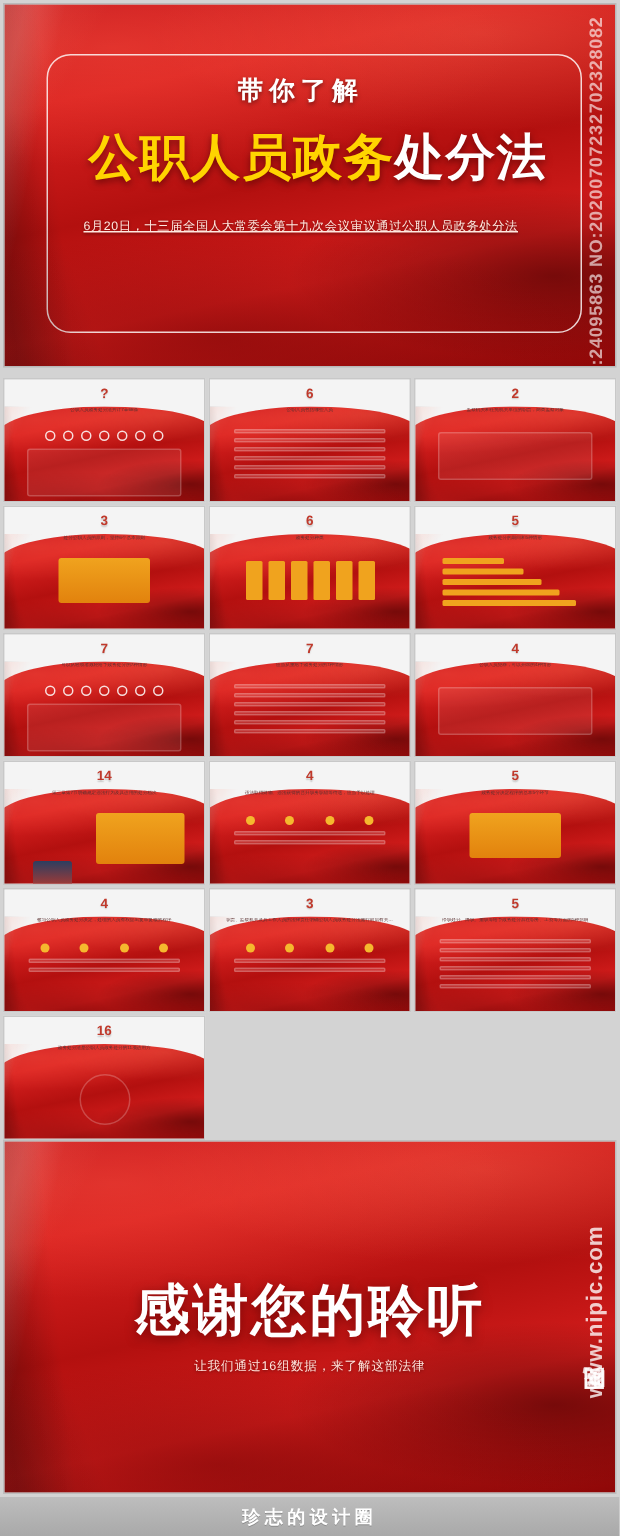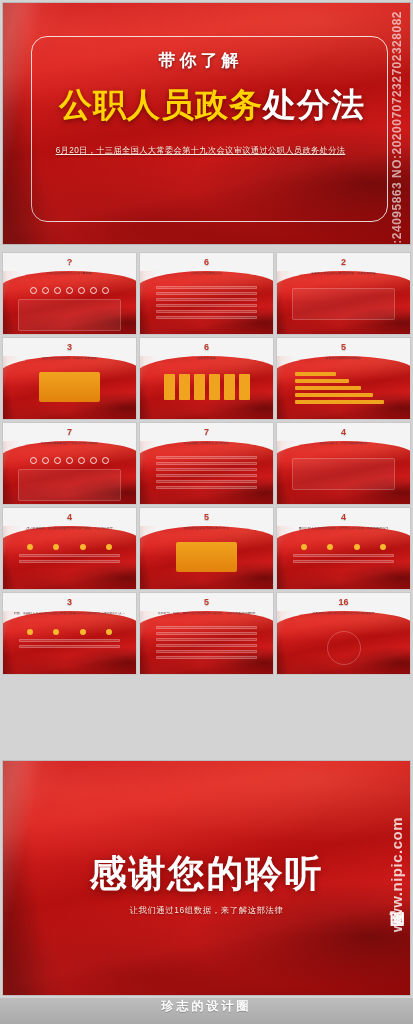--- a/index.html
+++ b/index.html
@@ -169,21 +169,21 @@
   .close-wm span{
     writing-mode:vertical-rl; transform:rotate(180deg);
     font-size:15px; font-weight:bold; color:rgba(255,255,255,.78);
     white-space:nowrap; letter-spacing:.5px;
   }
 
   
   #footer{
     position:absolute; left:0; bottom:0; width:413px; height:26px;
     background:linear-gradient(180deg,#bdbdbd,#a9a9a9);
-    display:flex; align-items:flex-start; justify-content:center;
+    display:flex; align-items:center; justify-content:center;
   }
   #footer span{
     font-size:12px; color:#ffffff; letter-spacing:3px; font-weight:bold;
     text-shadow:0 1px 0 rgba(0,0,0,.22);
   }
 </style>
 </head>
 <body>
 
 <section id="hero" class="silk">
@@ -320,20 +320,30 @@
         </div>
       </div>
     </div>
     <div class="thumb">
       <div class="sky"></div>
       <div class="drape silk"></div>
       <div class="badge">4</div>
       <div class="cap">公职人员犯罪，可以开除的4种情形</div>
       <div class="body " style="position:absolute">
         <div class="panel"></div>
+      </div>
+    </div>
+    <div class="thumb">
+      <div class="sky"></div>
+      <div class="drape silk"></div>
+      <div class="badge">14</div>
+      <div class="cap">第三章第7节明确规定违法行为及其适用的处分档次</div>
+      <div class="body " style="position:absolute">
+        <div class="people"></div>
+        <div class="panel2" style="margin-left:46%;width:44%;height:34px"></div>
       </div>
     </div>
     <div class="thumb">
       <div class="sky"></div>
       <div class="drape silk"></div>
       <div class="badge">4</div>
       <div class="cap">违法取得财物、违法获得的晋升职务职级等待遇，应当予以处理</div>
       <div class="body " style="position:absolute">
         <div class="dots">
           <u></u>

